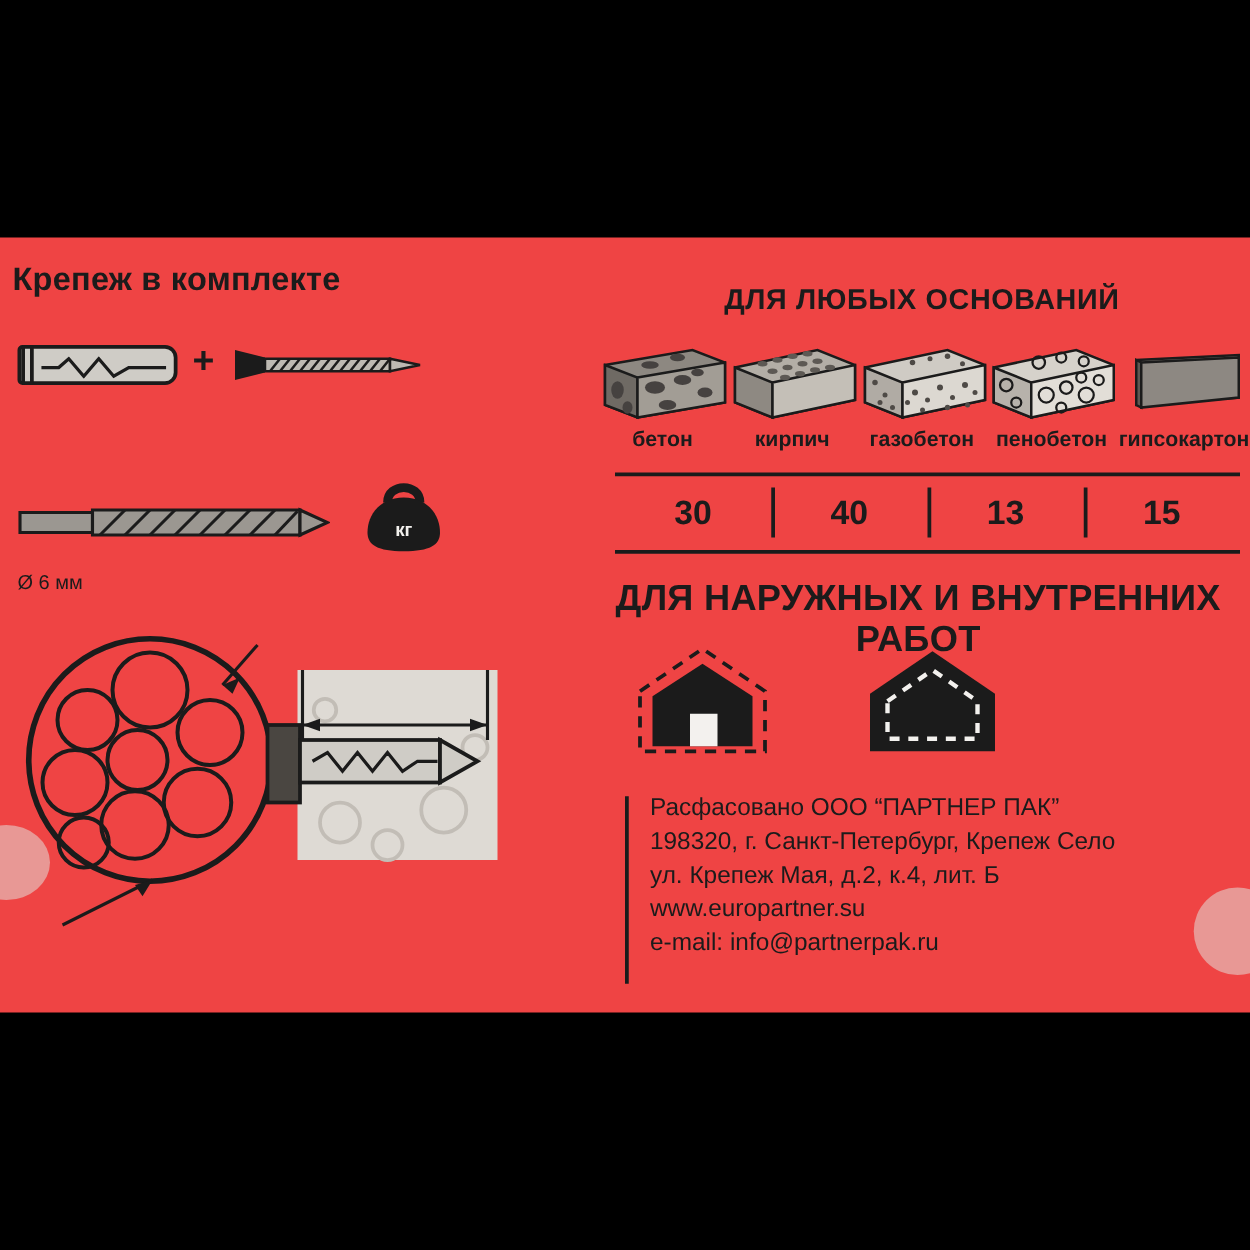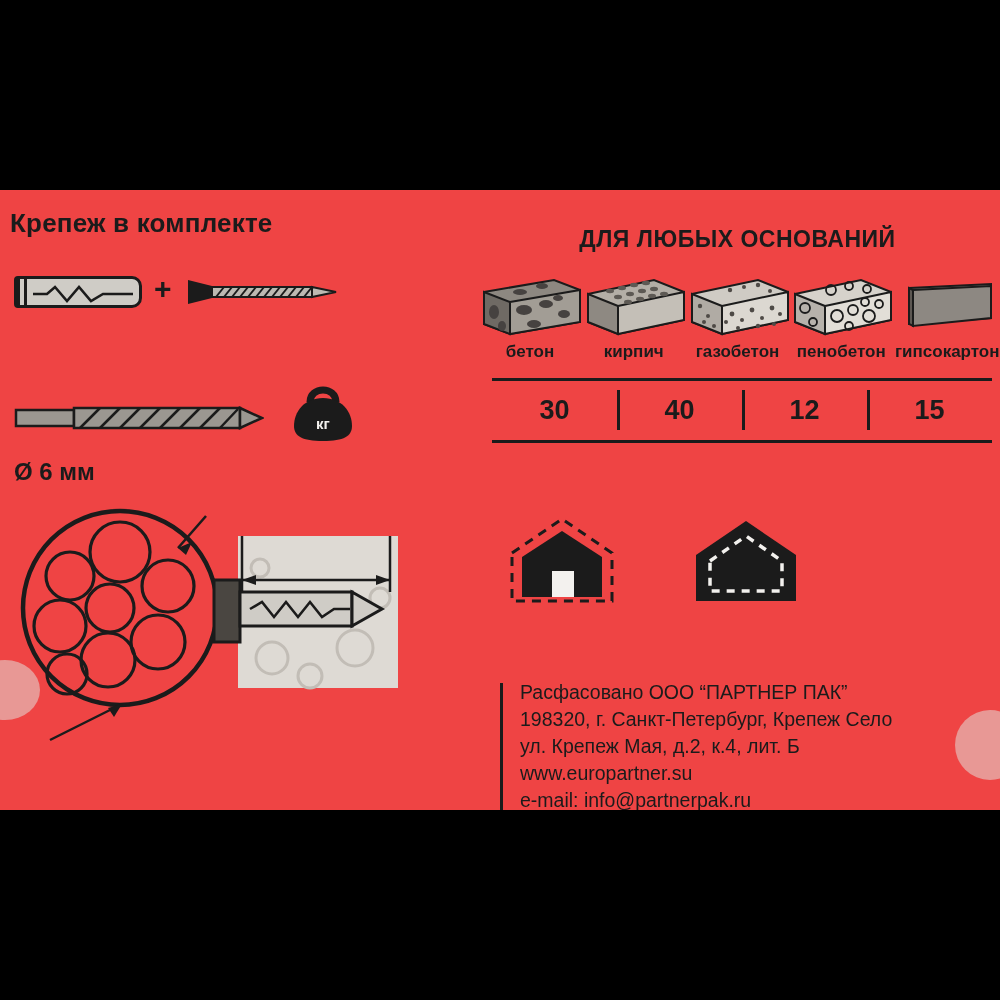--- a/index.html
+++ b/index.html
@@ -100,22 +100,22 @@
     position: absolute;
     left: 4px;
     top: 190px;
     width: 250px;
     height: 40px;
   }
   #diam-text {
     position: absolute;
     left: 4px;
     top: 250px;
-    font-size: 24px;
-    font-weight: bold;
+    font-size: 16px;
+    font-weight: normal;
     color: #1b1b1b;
   }
   
   #bundle-wrap {
     position: absolute;
     left: 0;
     top: 300px;
     width: 470px;
     height: 270px;
   }
@@ -231,21 +231,20 @@
     left: 20px;
     top: 305px;
     width: 340px;
     height: 95px;
   }
   #addr {
     position: absolute;
     left: 40px;
     top: 425px;
     width: 470px;
-    margin-top: 46px;
   }
   #addr .vbar {
     position: absolute;
     left: -20px;
     top: 4px;
     width: 3px;
     height: 150px;
     background: #1b1b1b;
   }
   #addr .line {
@@ -490,25 +489,26 @@
       <svg id="kettlebell" viewBox="0 0 66 62">
         <path d="M20,20 C20,4 46,4 46,20" fill="none" stroke="#1b1b1b" stroke-width="7"></path>
         <path d="M33,16 C52,16 62,30 62,44 C62,54 54,59 33,59 C12,59 4,54 4,44 C4,30 14,16 33,16 Z" fill="#1b1b1b"></path>
         <text x="33" y="47" font-family="Liberation Sans, sans-serif" font-size="15" font-weight="bold" fill="#f3f1ee" text-anchor="middle">кг</text>
       </svg>
       <div class="line-top"></div>
       <div class="line-bot"></div>
       <div class="vals">
         <div class="vcell">30</div>
         <div class="vcell">40</div>
-        <div class="vcell">12</div>
+        <div class="vcell">13</div>
         <div class="vcell">15</div>
       </div>
     </div>
 
+    <div class="head-right2">ДЛЯ НАРУЖНЫХ И ВНУТРЕННИХ РАБОТ</div>
 
     <div id="houses">
       <svg viewBox="0 0 340 95" width="340" height="95">
 
         <g>
           <path d="M12,40 L62,6 L112,40 L112,88 L12,88 Z" fill="none" stroke="#1b1b1b" stroke-width="3" stroke-dasharray="9 7"></path>
           <path d="M22,44 L62,18 L102,44 L102,84 L22,84 Z" fill="#1b1b1b"></path>
           <rect x="52" y="58" width="22" height="26" fill="#f3f1ee"></rect>
         </g>
 

